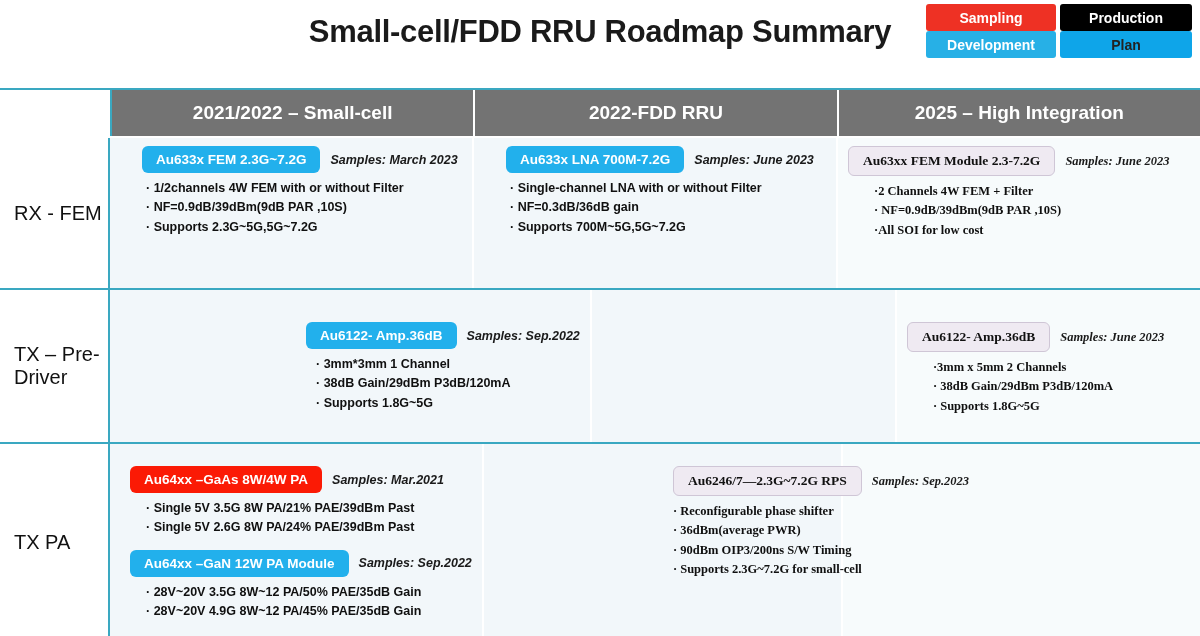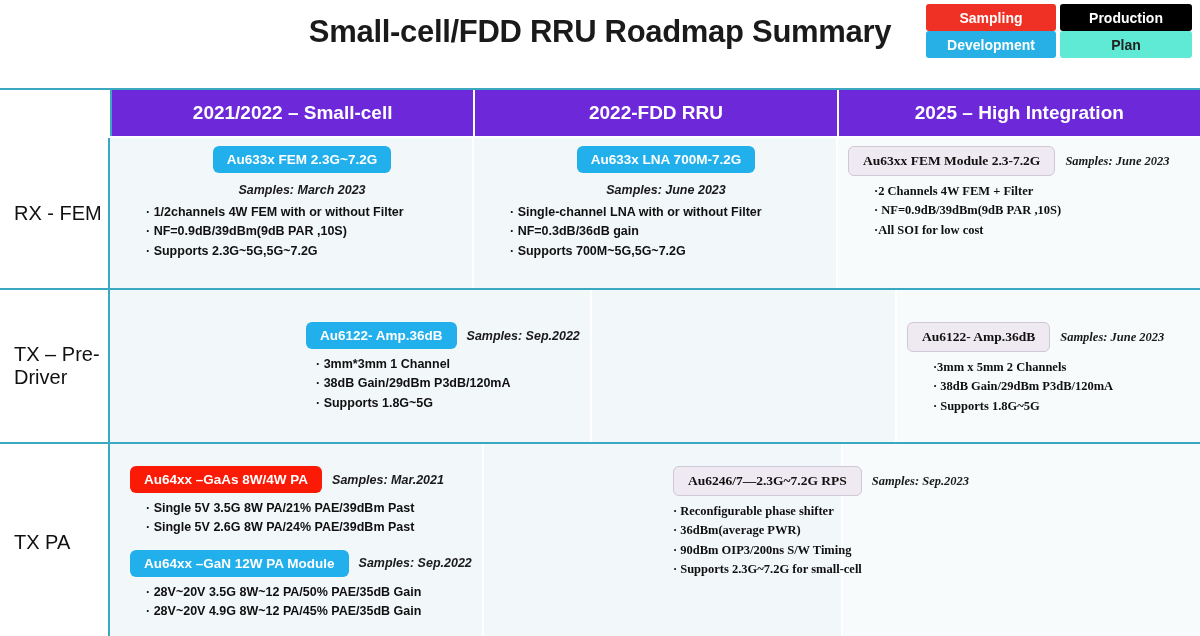--- a/index.html
+++ b/index.html
@@ -49,35 +49,35 @@
     display: flex;
     align-items: center;
     justify-content: center;
     font-size: 14px;
     font-weight: bold;
     border-radius: 3px;
   }
   .legend-sampling { background: #ee3124; color: #ffffff; }
   .legend-development { background: #27b0e6; color: #ffffff; }
   .legend-production { background: #000000; color: #ffffff; }
-  .legend-plan { background: #5eead4; color: #222222; text-align: center; }
+  .legend-plan { background: #0ea5e9; color: #222222; text-align: center; }
 
   
   .grid {
     position: absolute;
     left: 0;
     top: 88px;
     width: 1200px;
     height: 548px;
     border-top: 2px solid #3aa8c1;
   }
   .col-head-row {
     display: flex;
     height: 46px;
-    background: #6d28d9;
+    background: #737373;
     border-bottom: 2px solid #ffffff;
   }
   .corner-cell {
     width: 110px;
     flex: 0 0 110px;
     background: #ffffff;
     border-right: 2px solid #3aa8c1;
   }
   .col-head {
     flex: 1 1 0;
@@ -154,21 +154,21 @@
     padding: 0;
     list-style: none;
   }
   .bullets li {
     font-size: 12.5px;
     font-weight: bold;
     color: #101010;
     line-height: 1.55;
     white-space: nowrap;
   }
-  .indent-1 { padding-left: 22px; flex-direction: column; }
+  .indent-1 { padding-left: 22px; }
   .indent-2 { padding-left: 186px; }
   .indent-3 { padding-left: 26px; }
   .block-gap { margin-top: 12px; }
 </style>
 </head>
 <body>
 
 <div class="page">
 
   <div class="header">

